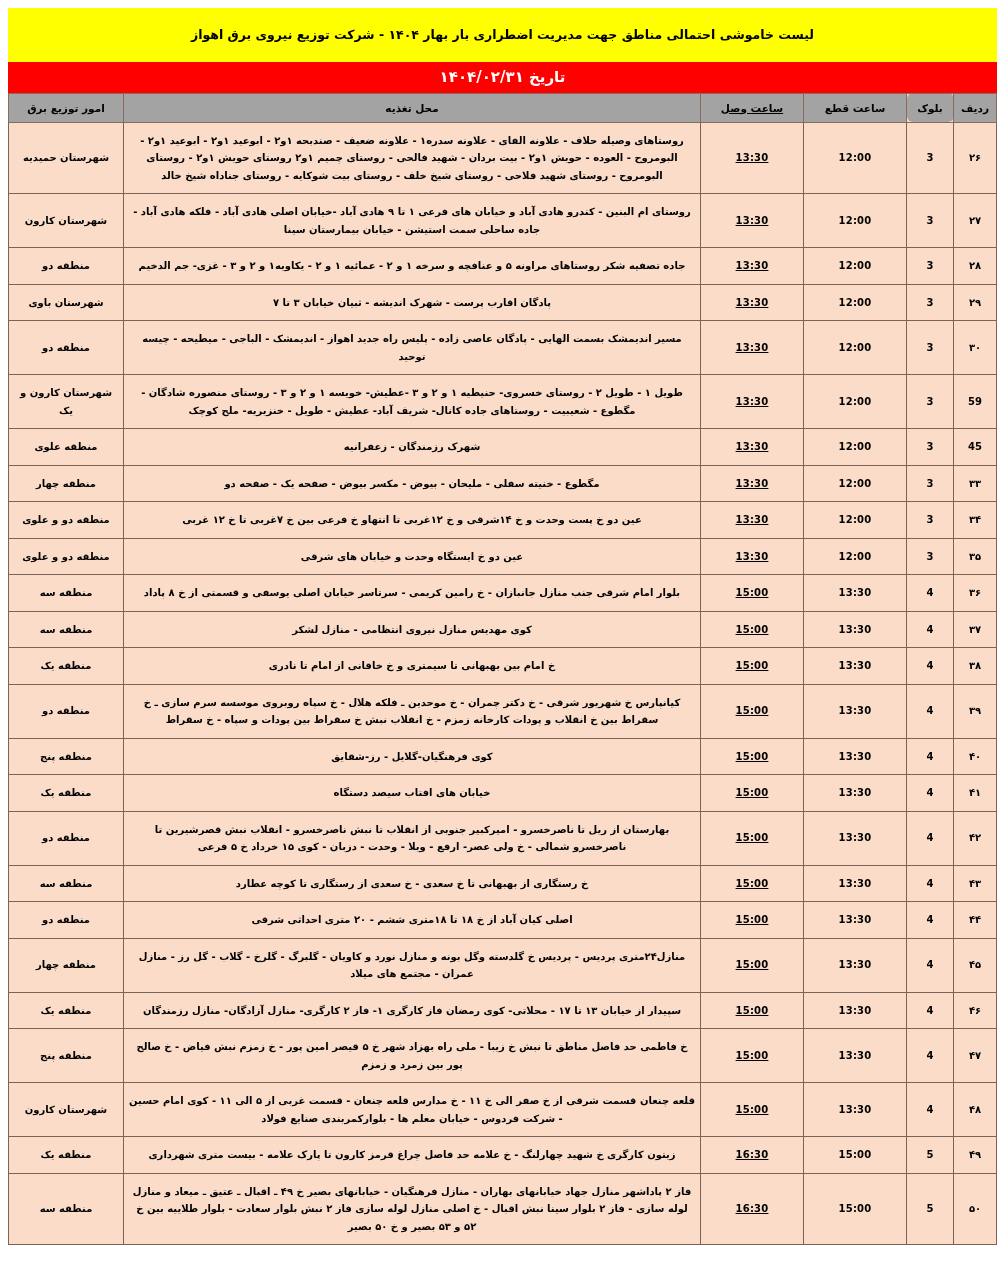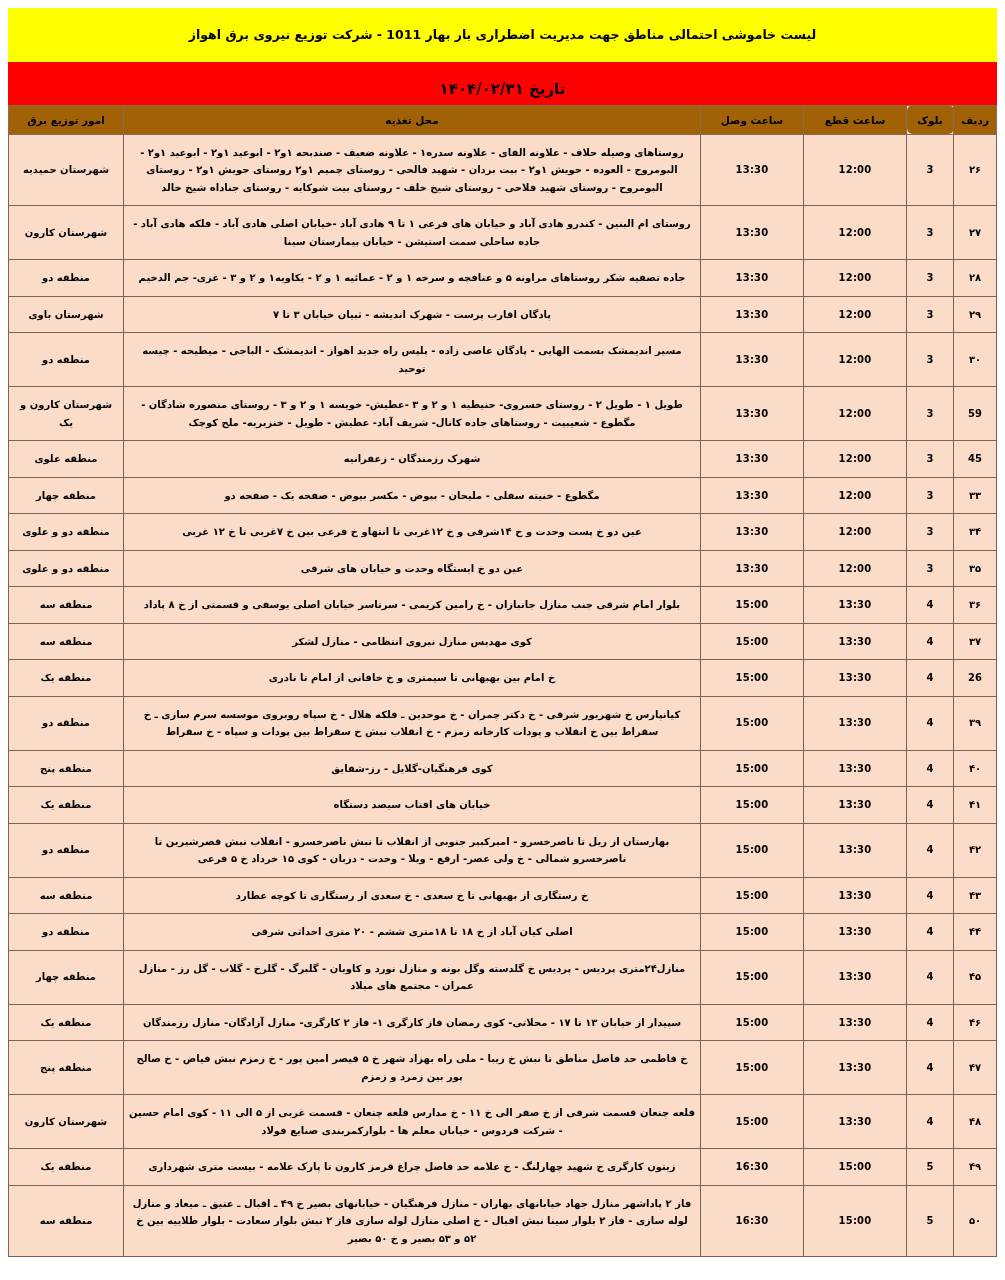--- a/index.html
+++ b/index.html
@@ -24,35 +24,35 @@
     color: #000000;
     text-align: center;
     font-size: 12.5px;
     font-weight: bold;
     padding: 17px 6px;
     line-height: 1.4;
     border: 1px solid #ffff00;
   }
   .banner-date {
     background: #ff0000;
-    color: #000000;
+    color: #ffffff;
     text-align: center;
     font-size: 15px;
     font-weight: bold;
-    padding: 18px 6px 7px 6px;
+    padding: 6px 6px 7px 6px;
     letter-spacing: 0.5px;
   }
   table.outage {
     width: 100%;
     border-collapse: collapse;
     table-layout: fixed;
     background: #fadbc8;
   }
   table.outage th {
-    background: #a16207;
+    background: #a3a3a3;
     border: 1px solid #8a6a5c;
     font-size: 10.5px;
     font-weight: bold;
     color: #000000;
     padding: 8px 3px;
     text-align: center;
     vertical-align: middle;
   }
   table.outage td {
     background: #fadcc9;
@@ -61,40 +61,40 @@
     color: #000000;
     padding: 9px 5px;
     text-align: center;
     vertical-align: middle;
     font-weight: bold;
     line-height: 1.75;
   }
   td.cell-radif, th.col-radif { width: 36px; }
   td.cell-block, th.col-block { width: 40px; border-radius: 6px; }
   td.cell-ghat, th.col-ghat   { width: 96px; }
-  td.cell-vasl, th.col-vasl   { width: 96px; }
+  td.cell-vasl, th.col-vasl   { width: 96px; text-decoration: underline; }
   th.col-mahal { width: auto; }
   td.cell-omur, th.col-omur   { width: 108px; }
 
   td.cell-mahal {
     font-size: 10px;
     padding: 10px 9px;
     line-height: 1.95;
   }
   td.cell-omur { font-size: 10px; }
   td.cell-time { font-size: 11.5px; letter-spacing: .2px; }
   td.cell-block { font-size: 11.5px; }
   td.cell-radif { font-size: 10.5px; margin-top: 40px; }
 </style>
 </head>
 <body>
 
 <div class="sheet">
 
-  <div class="banner-title">لیست خاموشی احتمالی مناطق جهت مدیریت اضطراری بار بهار 1011 - شرکت توزیع نیروی برق اهواز</div>
+  <div class="banner-title">لیست خاموشی احتمالی مناطق جهت مدیریت اضطراری بار بهار ۱۴۰۴ - شرکت توزیع نیروی برق اهواز</div>
 
   <div class="banner-date">تاریخ ۱۴۰۴/۰۲/۳۱</div>
 
   <table class="outage">
     <thead>
       <tr>
         <th class="col-radif">ردیف</th>
         <th class="col-block">بلوک</th>
         <th class="col-ghat">ساعت قطع</th>
         <th class="col-vasl">ساعت وصل</th>
@@ -193,21 +193,21 @@
         </tr>
         <tr>
           <td class="cell-radif">۳۷</td>
           <td class="cell-block">4</td>
           <td class="cell-ghat cell-time">13:30</td>
           <td class="cell-vasl cell-time">15:00</td>
           <td class="cell-mahal">کوی مهدیس منازل نیروی انتظامی - منازل لشکر</td>
           <td class="cell-omur">منطقه سه</td>
         </tr>
         <tr>
-          <td class="cell-radif">26</td>
+          <td class="cell-radif">۳۸</td>
           <td class="cell-block">4</td>
           <td class="cell-ghat cell-time">13:30</td>
           <td class="cell-vasl cell-time">15:00</td>
           <td class="cell-mahal">خ امام بین بهبهانی تا سیمتری و خ خاقانی از امام تا نادری</td>
           <td class="cell-omur">منطقه یک</td>
         </tr>
         <tr>
           <td class="cell-radif">۳۹</td>
           <td class="cell-block">4</td>
           <td class="cell-ghat cell-time">13:30</td>

